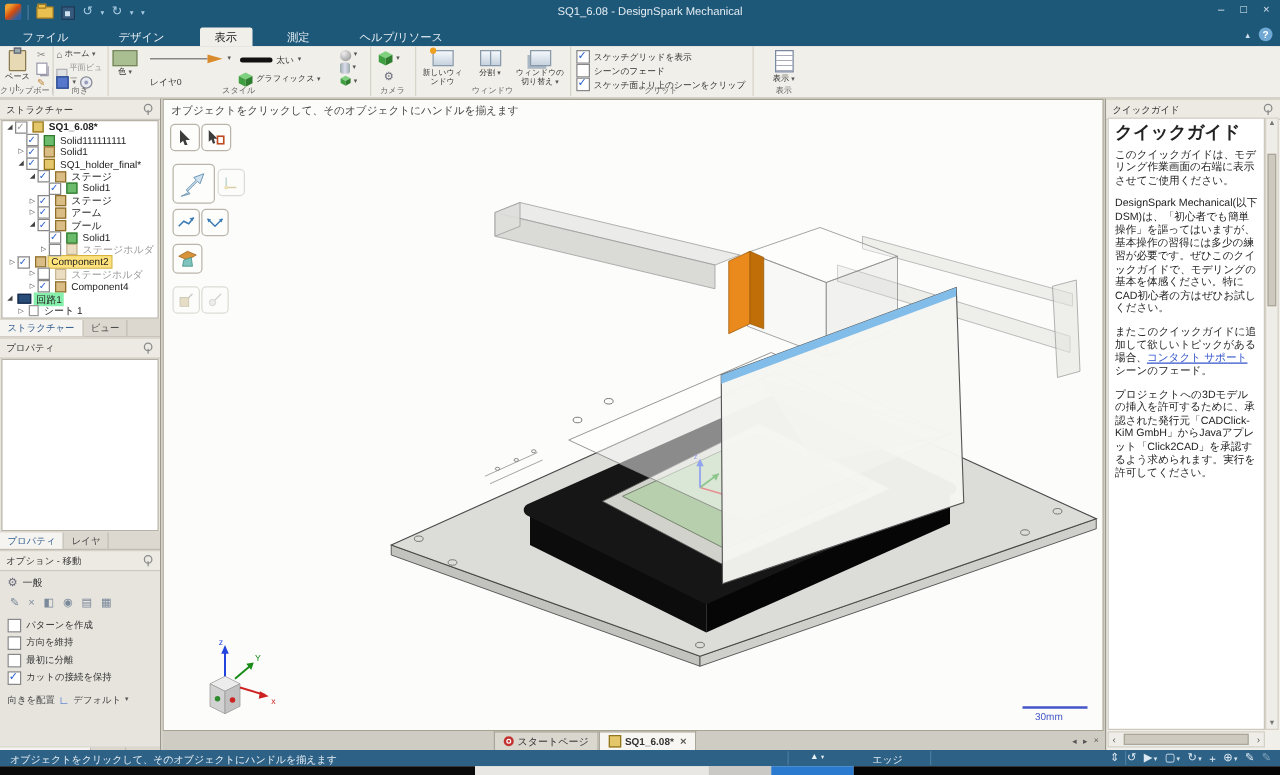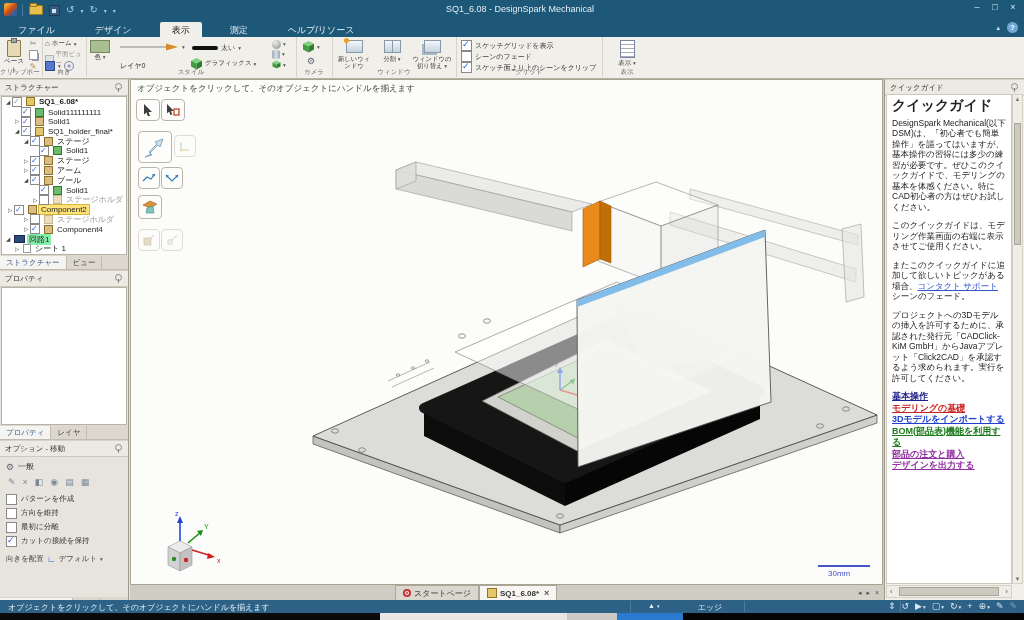--- a/index.html
+++ b/index.html
@@ -646,32 +646,24 @@
       </div>
   </div>
 
   <div id="rightpanel">
     <div class="phead">
       <span>クイックガイド</span>
       <span class="pin"></span>
     </div>
     <div id="qgbody">
       <div class="qgtitle">クイックガイド</div>
+      <p>このクイックガイドは、モデリング作業画面の右端に表示させてご使用ください。</p>
       <p>DesignSpark Mechanical(以下DSM)は、「初心者でも簡単操作」を謳ってはいますが、基本操作の習得には多少の練習が必要です。ぜひこのクイックガイドで、モデリングの基本を体感ください。特にCAD初心者の方はぜひお試しください。</p>
-      <p>このクイックガイドは、モデリング作業画面の右端に表示させてご使用ください。</p>
       <p><span>またこのクイックガイドに追加して欲しいトピックがある場合、</span><span class="ilink">コンタクト サポート</span><span>シーンのフェード。</span></p>
       <p>プロジェクトへの3Dモデルの挿入を許可するために、承認された発行元「CADClick-KiM GmbH」からJavaアプレット「Click2CAD」を承認するよう求められます。実行を許可してください。</p>
-      <div id="qg-links">
-          <div class="qglink" style="color: rgb(32, 32, 140);">基本操作</div>
-          <div class="qglink" style="color: rgb(204, 32, 32);">モデリングの基礎</div>
-          <div class="qglink" style="color: rgb(32, 64, 204);">3Dモデルをインポートする</div>
-          <div class="qglink" style="color: rgb(29, 122, 29);">BOM(部品表)機能を利用する</div>
-          <div class="qglink" style="color: rgb(144, 48, 160);">部品の注文と購入</div>
-          <div class="qglink" style="color: rgb(144, 48, 160);">デザインを出力する</div>
-        </div>
 
     </div>
     <div id="qgvs">
       <div class="varrow" style="top:1px;">▲</div>
       <div id="qgthumb"></div>
       <div class="varrow" style="bottom:1px;">▼</div>
     </div>
     <div id="qghs">
       <span class="harrow" style="left:3px;">‹</span>
       <div id="qghthumb"></div>

